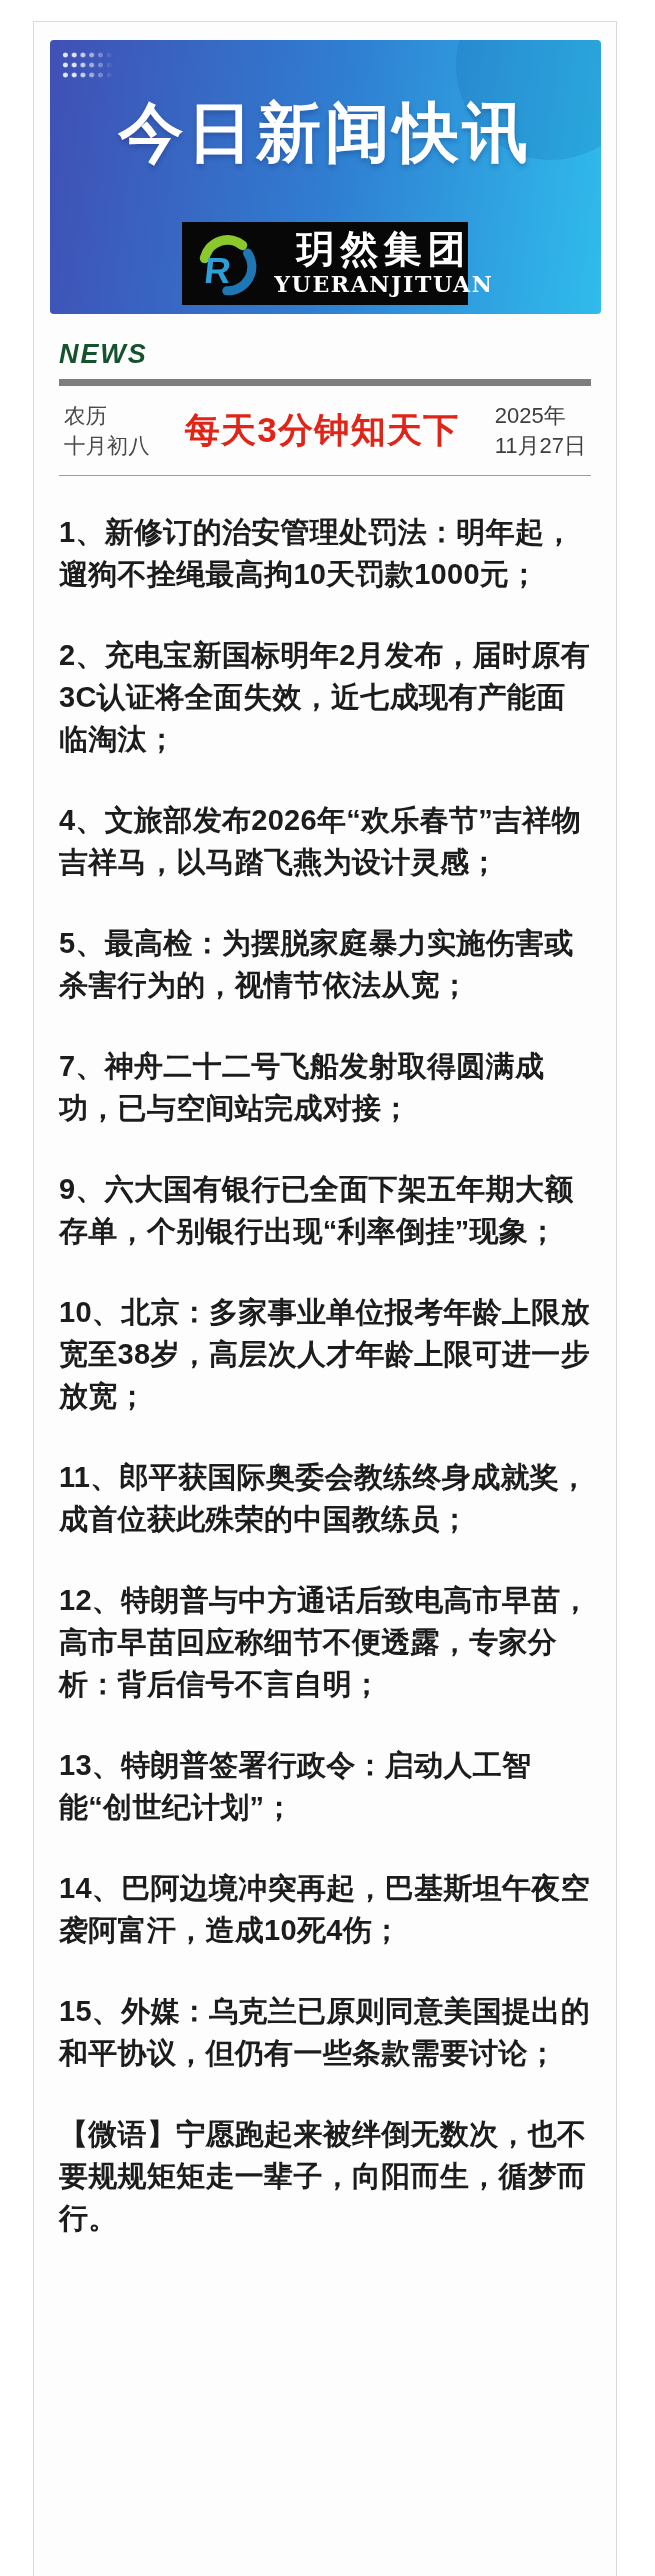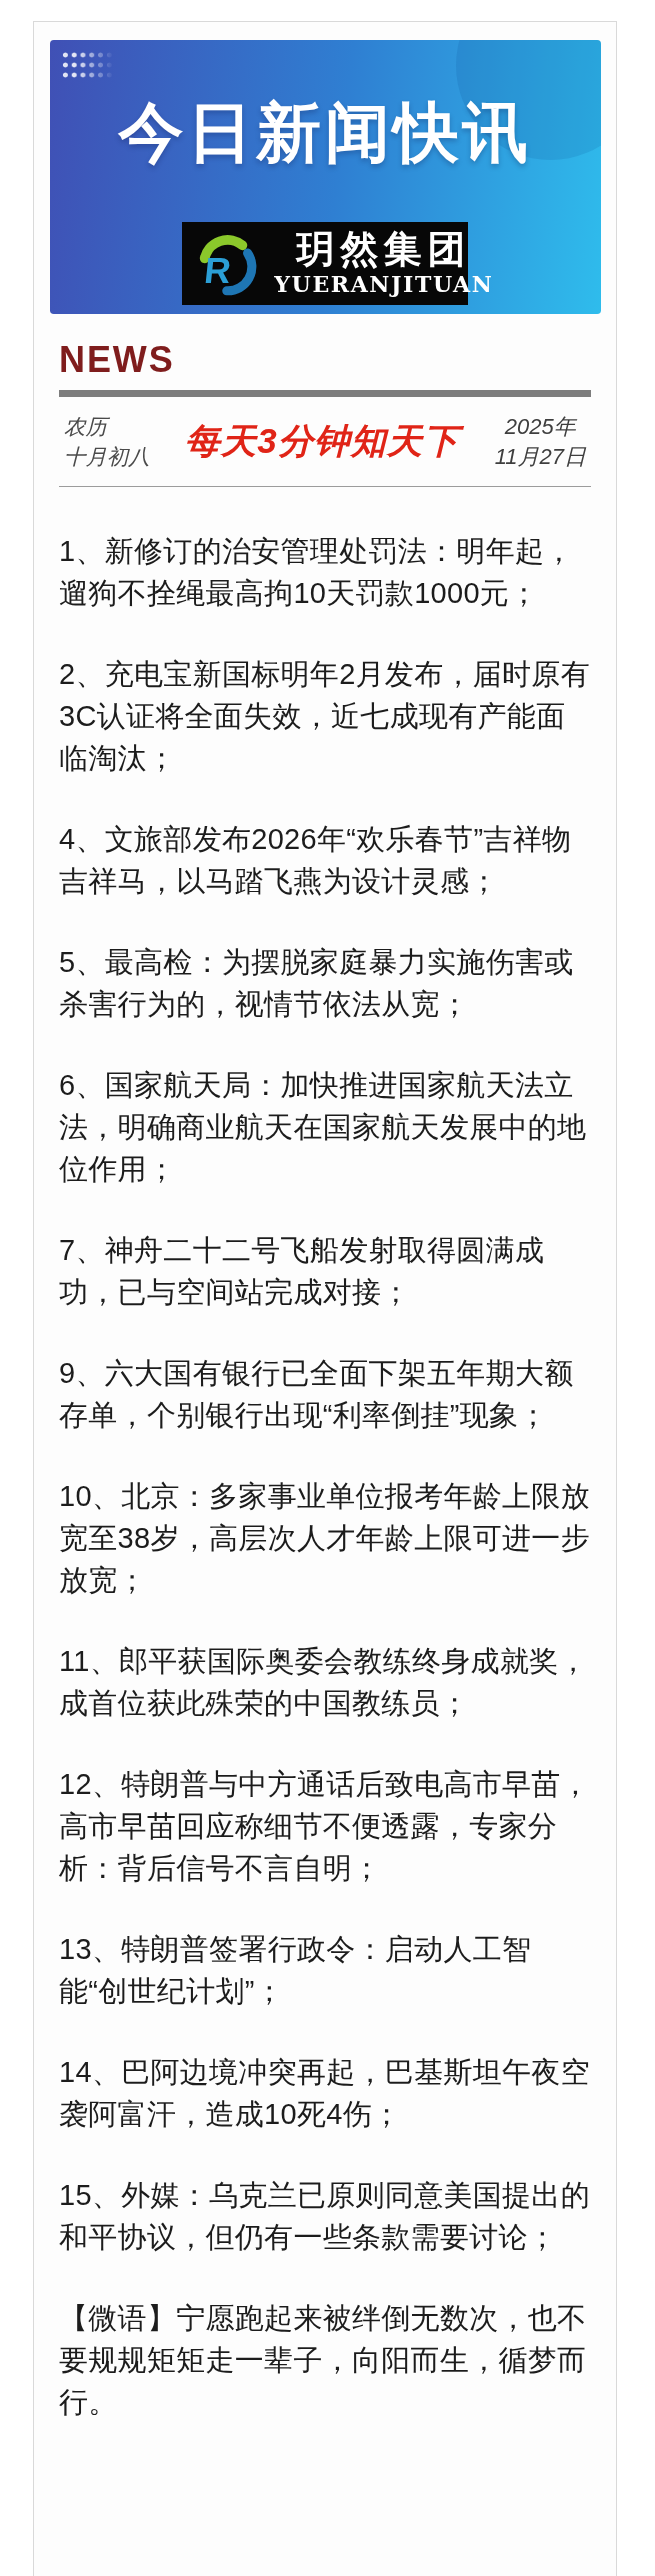--- a/index.html
+++ b/index.html
@@ -49,39 +49,39 @@
     font-family:"Liberation Sans","DejaVu Sans",sans-serif;white-space:nowrap;
   }
   .logo-en{
     font-size:22px;font-weight:700;color:#ffffff;letter-spacing:1.6px;margin-top:1.3px;
     font-family:"DejaVu Serif","Liberation Serif",serif;white-space:nowrap;
   }
   
   .content{padding:0 25px;}
   .news-label{
     margin-top:25px;display:inline-block;
-    font-size:36px;font-weight:800;color:#7f1d1d;letter-spacing:1.9px;
+    font-size:27px;font-weight:800;font-style:italic;color:#14532d;letter-spacing:1.9px;
   }
   .bar{height:7px;background:#7d7d7d;margin-top:8.8px;}
   .date-row{
-    display:flex;align-items:center;margin-top:15px;padding:0 5px;font-style:italic;
+    display:flex;align-items:center;margin-top:15px;padding:0 5px;
   }
   .lunar{font-size:21.4px;color:#4a4a4a;line-height:30px;flex:0 0 auto;}
   .slogan{
     flex:1 1 auto;text-align:center;
     font-size:35px;font-weight:800;color:#e02417;letter-spacing:1.3px;
     white-space:nowrap;
   }
-  .dates{font-size:22px;color:#3e3e3e;line-height:30px;text-align:center;flex:0 0 auto;}
+  .dates{font-size:22px;color:#3e3e3e;line-height:30px;text-align:left;flex:0 0 auto;}
   .thin-line{border:none;border-top:1.3px solid #9c9c9c;margin:14px 0 0 0;}
   
   .list{padding-top:35px;}
   .item{
-    font-size:29px;font-weight:400;color:#1c1c1c;line-height:42px;
-    letter-spacing:0.3px;margin:8px 0 39px 0;text-align:left;
+    font-size:29px;font-weight:700;color:#1c1c1c;line-height:42px;
+    letter-spacing:0.3px;margin:0 0 39px 0;text-align:left;
   }
   .item:last-child{margin-bottom:0;}
 </style>
 </head>
 <body>
 
 <div class="card">
 
   <div class="banner">
     <div class="dots"></div>
@@ -120,21 +120,20 @@
     </div>
 
     <hr class="thin-line">
 
     
     <div class="list">
       <p class="item">1、新修订的治安管理处罚法：明年起，遛狗不拴绳最高拘10天罚款1000元；</p>
       <p class="item">2、充电宝新国标明年2月发布，届时原有3C认证将全面失效，近七成现有产能面临淘汰；</p>
       <p class="item">4、文旅部发布2026年“欢乐春节”吉祥物吉祥马，以马踏飞燕为设计灵感；</p>
       <p class="item">5、最高检：为摆脱家庭暴力实施伤害或杀害行为的，视情节依法从宽；</p>
-      <p class="item">6、国家航天局：加快推进国家航天法立法，明确商业航天在国家航天发展中的地位作用；</p>
       <p class="item">7、神舟二十二号飞船发射取得圆满成功，已与空间站完成对接；</p>
       <p class="item">9、六大国有银行已全面下架五年期大额存单，个别银行出现“利率倒挂”现象；</p>
       <p class="item">10、北京：多家事业单位报考年龄上限放宽至38岁，高层次人才年龄上限可进一步放宽；</p>
       <p class="item">11、郎平获国际奥委会教练终身成就奖，成首位获此殊荣的中国教练员；</p>
       <p class="item">12、特朗普与中方通话后致电高市早苗，高市早苗回应称细节不便透露，专家分析：背后信号不言自明；</p>
       <p class="item">13、特朗普签署行政令：启动人工智能“创世纪计划”；</p>
       <p class="item">14、巴阿边境冲突再起，巴基斯坦午夜空袭阿富汗，造成10死4伤；</p>
       <p class="item">15、外媒：乌克兰已原则同意美国提出的和平协议，但仍有一些条款需要讨论；</p>
       <p class="item">【微语】宁愿跑起来被绊倒无数次，也不要规规矩矩走一辈子，向阳而生，循梦而行。</p>
     </div>

